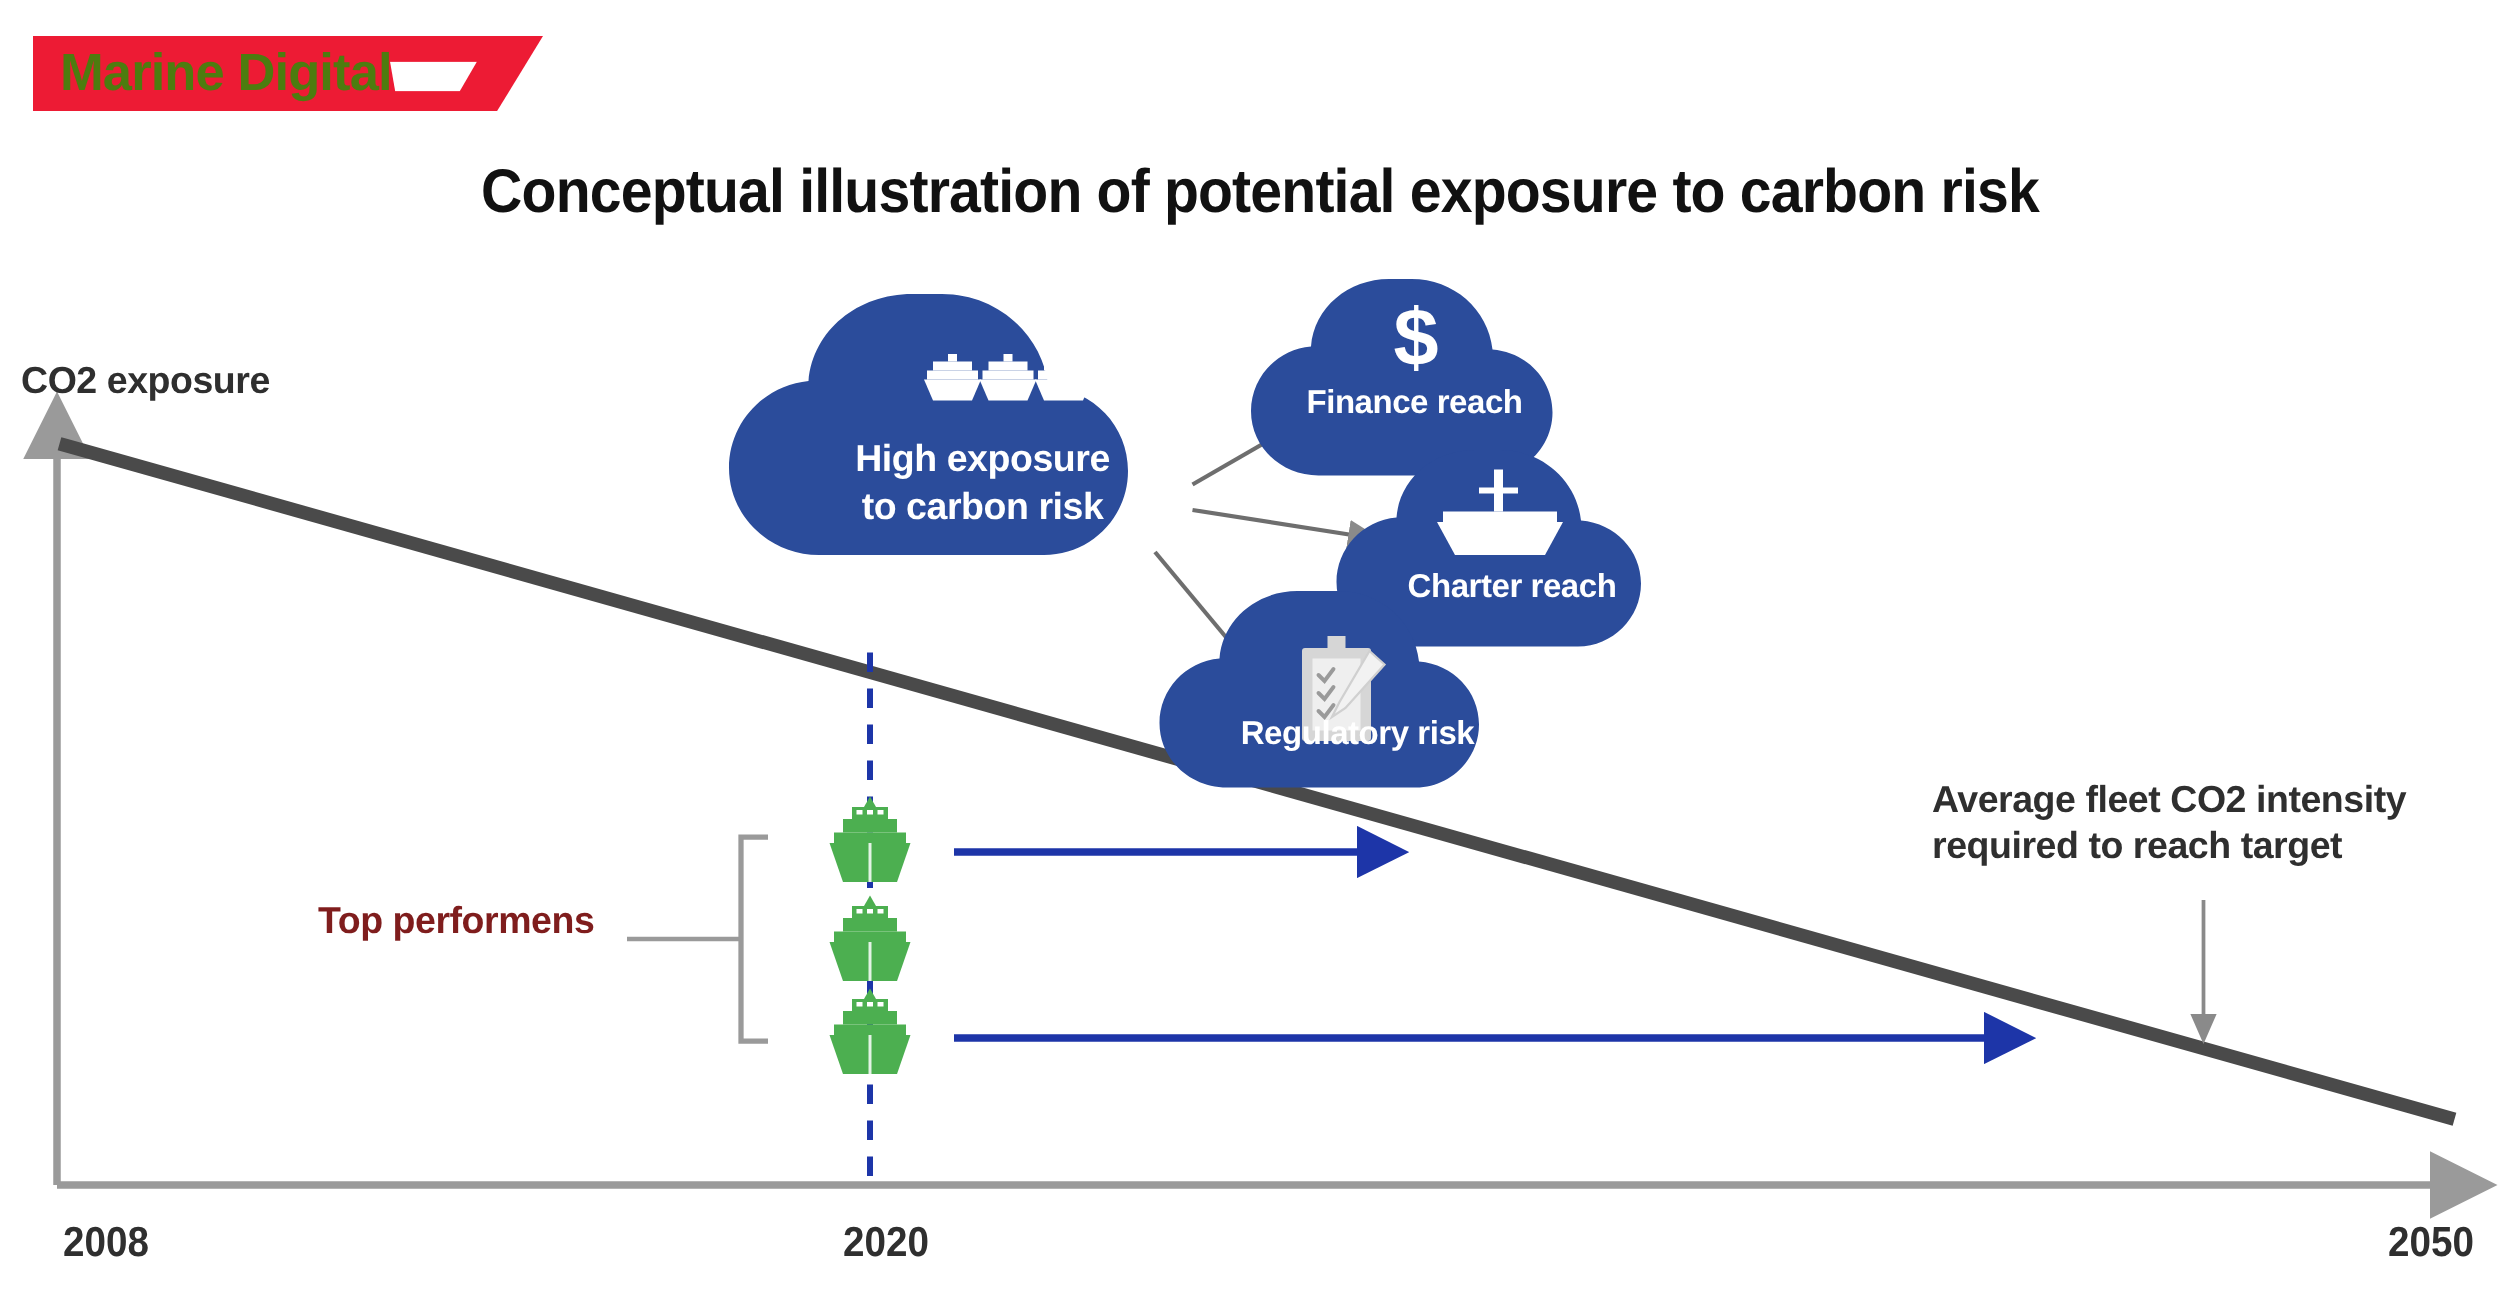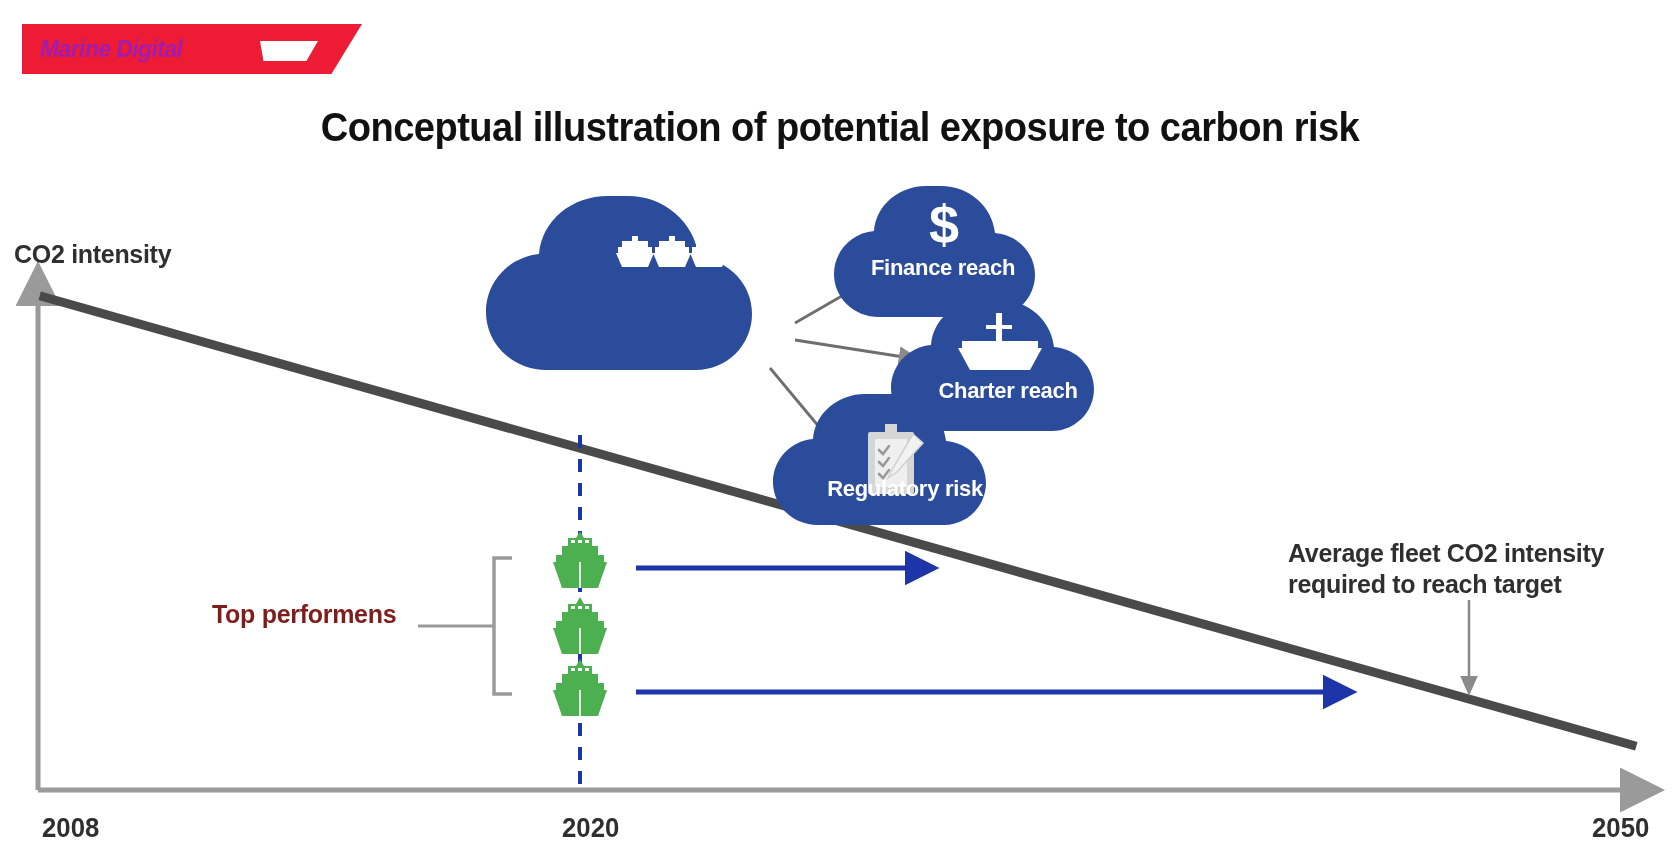--- a/index.html
+++ b/index.html
@@ -32,28 +32,27 @@
   #logo-shape {
     position: absolute;
     inset: 0;
     background: #ED1B34;
     clip-path: polygon(0 0, 100% 0, 91% 100%, 0 100%);
   }
   #logo-text {
     position: absolute;
     left: 18px;
     top: 5px;
-    color: #a21caf;
-    font-family: "Liberation Sans", sans-serif;
-    font-weight: bold;
-    font-size: 23px;
+    color: #4d7c0f;
+    font-family: "Liberation Sans", sans-serif;
+    font-weight: bold;
+    font-size: 35px;
     letter-spacing: -0.6px;
     line-height: 40px;
     white-space: nowrap;
-    font-style: italic;
   }
   #logo-hull {
     position: absolute;
     right: 44px;
     top: 17px;
     width: 58px;
     height: 20px;
     background: #ffffff;
     clip-path: polygon(0 0, 100% 0, 80% 100%, 6% 100%);
   }
@@ -109,21 +108,20 @@
     position: absolute;
     left: 1288px;
     top: 518px;
     width: 360px;
     font-family: "Liberation Sans", sans-serif;
     font-weight: bold;
     font-size: 25px;
     line-height: 31px;
     color: #2f2f2f;
     letter-spacing: -0.3px;
-    margin-top: 20px;
   }
 
   
   .cloud-label {
     position: absolute;
     color: #ffffff;
     font-family: "Liberation Sans", sans-serif;
     font-weight: bold;
     text-align: center;
     white-space: pre-line;
@@ -317,25 +315,27 @@
       <rect x="-18" y="-19" width="36" height="9"></rect>
       <rect x="-24" y="-10" width="48" height="7"></rect>
       <path d="M-27,-3 L27,-3 L18,23 L-18,23 z"></path>
       <rect x="-9" y="-25" width="4" height="3" fill="#ffffff"></rect>
       <rect x="-2" y="-25" width="4" height="3" fill="#ffffff"></rect>
       <rect x="5" y="-25" width="4" height="3" fill="#ffffff"></rect>
       <path d="M-1,-3 L1,-3 L1,23 L-1,23 z" fill="#ffffff" opacity="0.85"></path>
     </g>
   </svg>
 
+  <div class="cloud-label" id="cloud-main-label">High exposure
+to carbon risk</div>
   <div class="cloud-label" id="cloud-finance-label">Finance reach</div>
   <div class="cloud-label" id="cloud-charter-label">Charter reach</div>
   <div class="cloud-label" id="cloud-regulatory-label">Regulatory risk</div>
 
-  <div class="axis-text" id="y-axis-label">CO2 intensity</div>
+  <div class="axis-text" id="y-axis-label">CO2 exposure</div>
   <div class="axis-text" id="tick-2008">2008</div>
   <div class="axis-text" id="tick-2020">2020</div>
   <div class="axis-text" id="tick-2050">2050</div>
 
   <div id="top-performers-label">Top performens</div>
   <div id="avg-fleet-note">Average fleet CO2 intensity
 required to reach target</div>
 
 </div>
 

